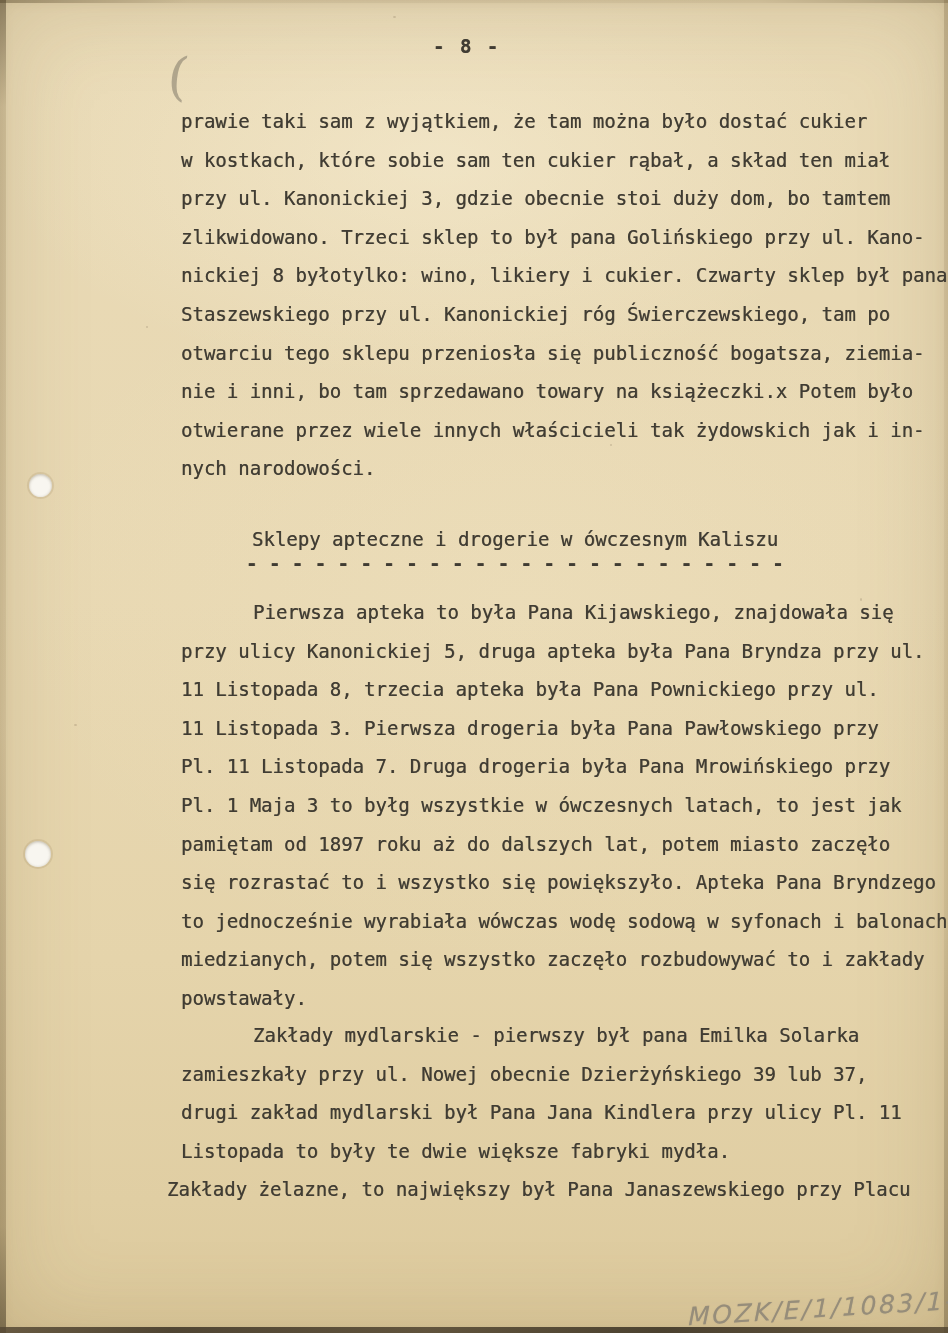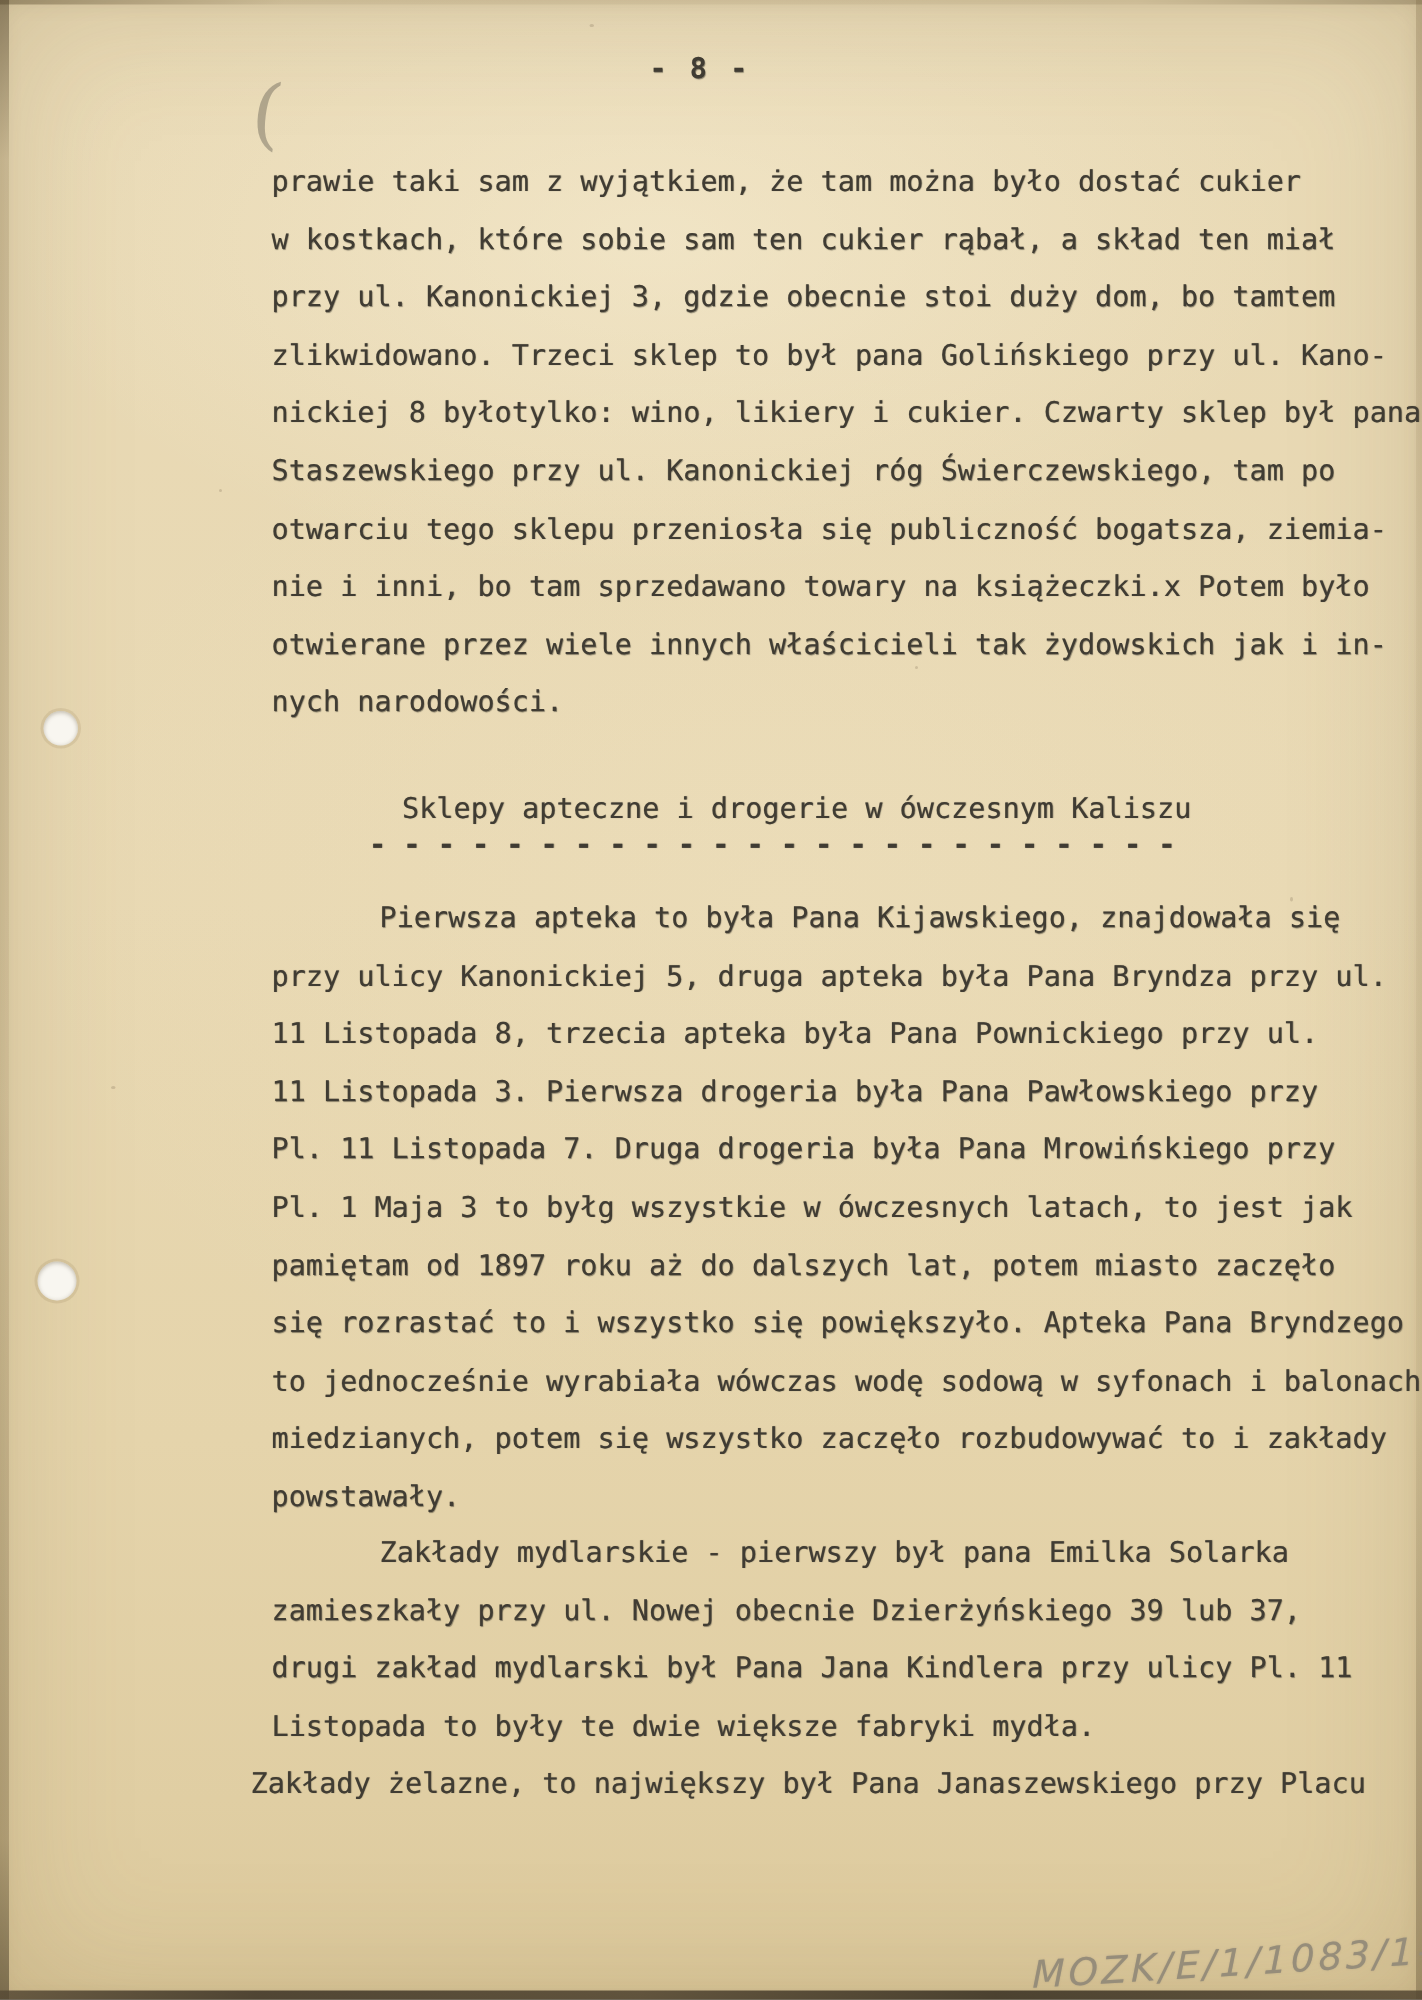--- a/index.html
+++ b/index.html
@@ -39,21 +39,21 @@
     color:#403c33;
     font-size:19px;
     line-height:38.6px;
     letter-spacing:0px;
     white-space:pre;
     text-shadow: 0.4px 0.4px 0.6px rgba(62,58,48,0.55), -0.2px 0 0.4px rgba(62,58,48,0.25);
   }
   .para{position:absolute;}
   .para.indent .tline:first-child{text-indent:72px;}
   .page-number{position:absolute;left:433px;top:27px;font-weight:bold;letter-spacing:2px;}
-  .heading{position:absolute;left:252px;top:527px;line-height:24px;margin-left:16px;}
+  .heading{position:absolute;left:252px;top:527px;line-height:24px;}
   .dash-underline{position:absolute;left:246px;top:554px;line-height:18px;font-weight:bold;}
   .p1{left:181px;top:102px;width:775px;}
   .p2{left:181px;top:593px;width:775px;}
   .p3{left:181px;top:1016px;width:775px;}
   .p4{left:167px;top:1170px;width:790px;}
   .pencil-paren{
     position:absolute;left:168px;top:46px;
     font-family:"DejaVu Serif","Liberation Serif",serif;
     font-size:52px;color:rgba(128,120,104,0.55);
     transform:rotate(7deg);

